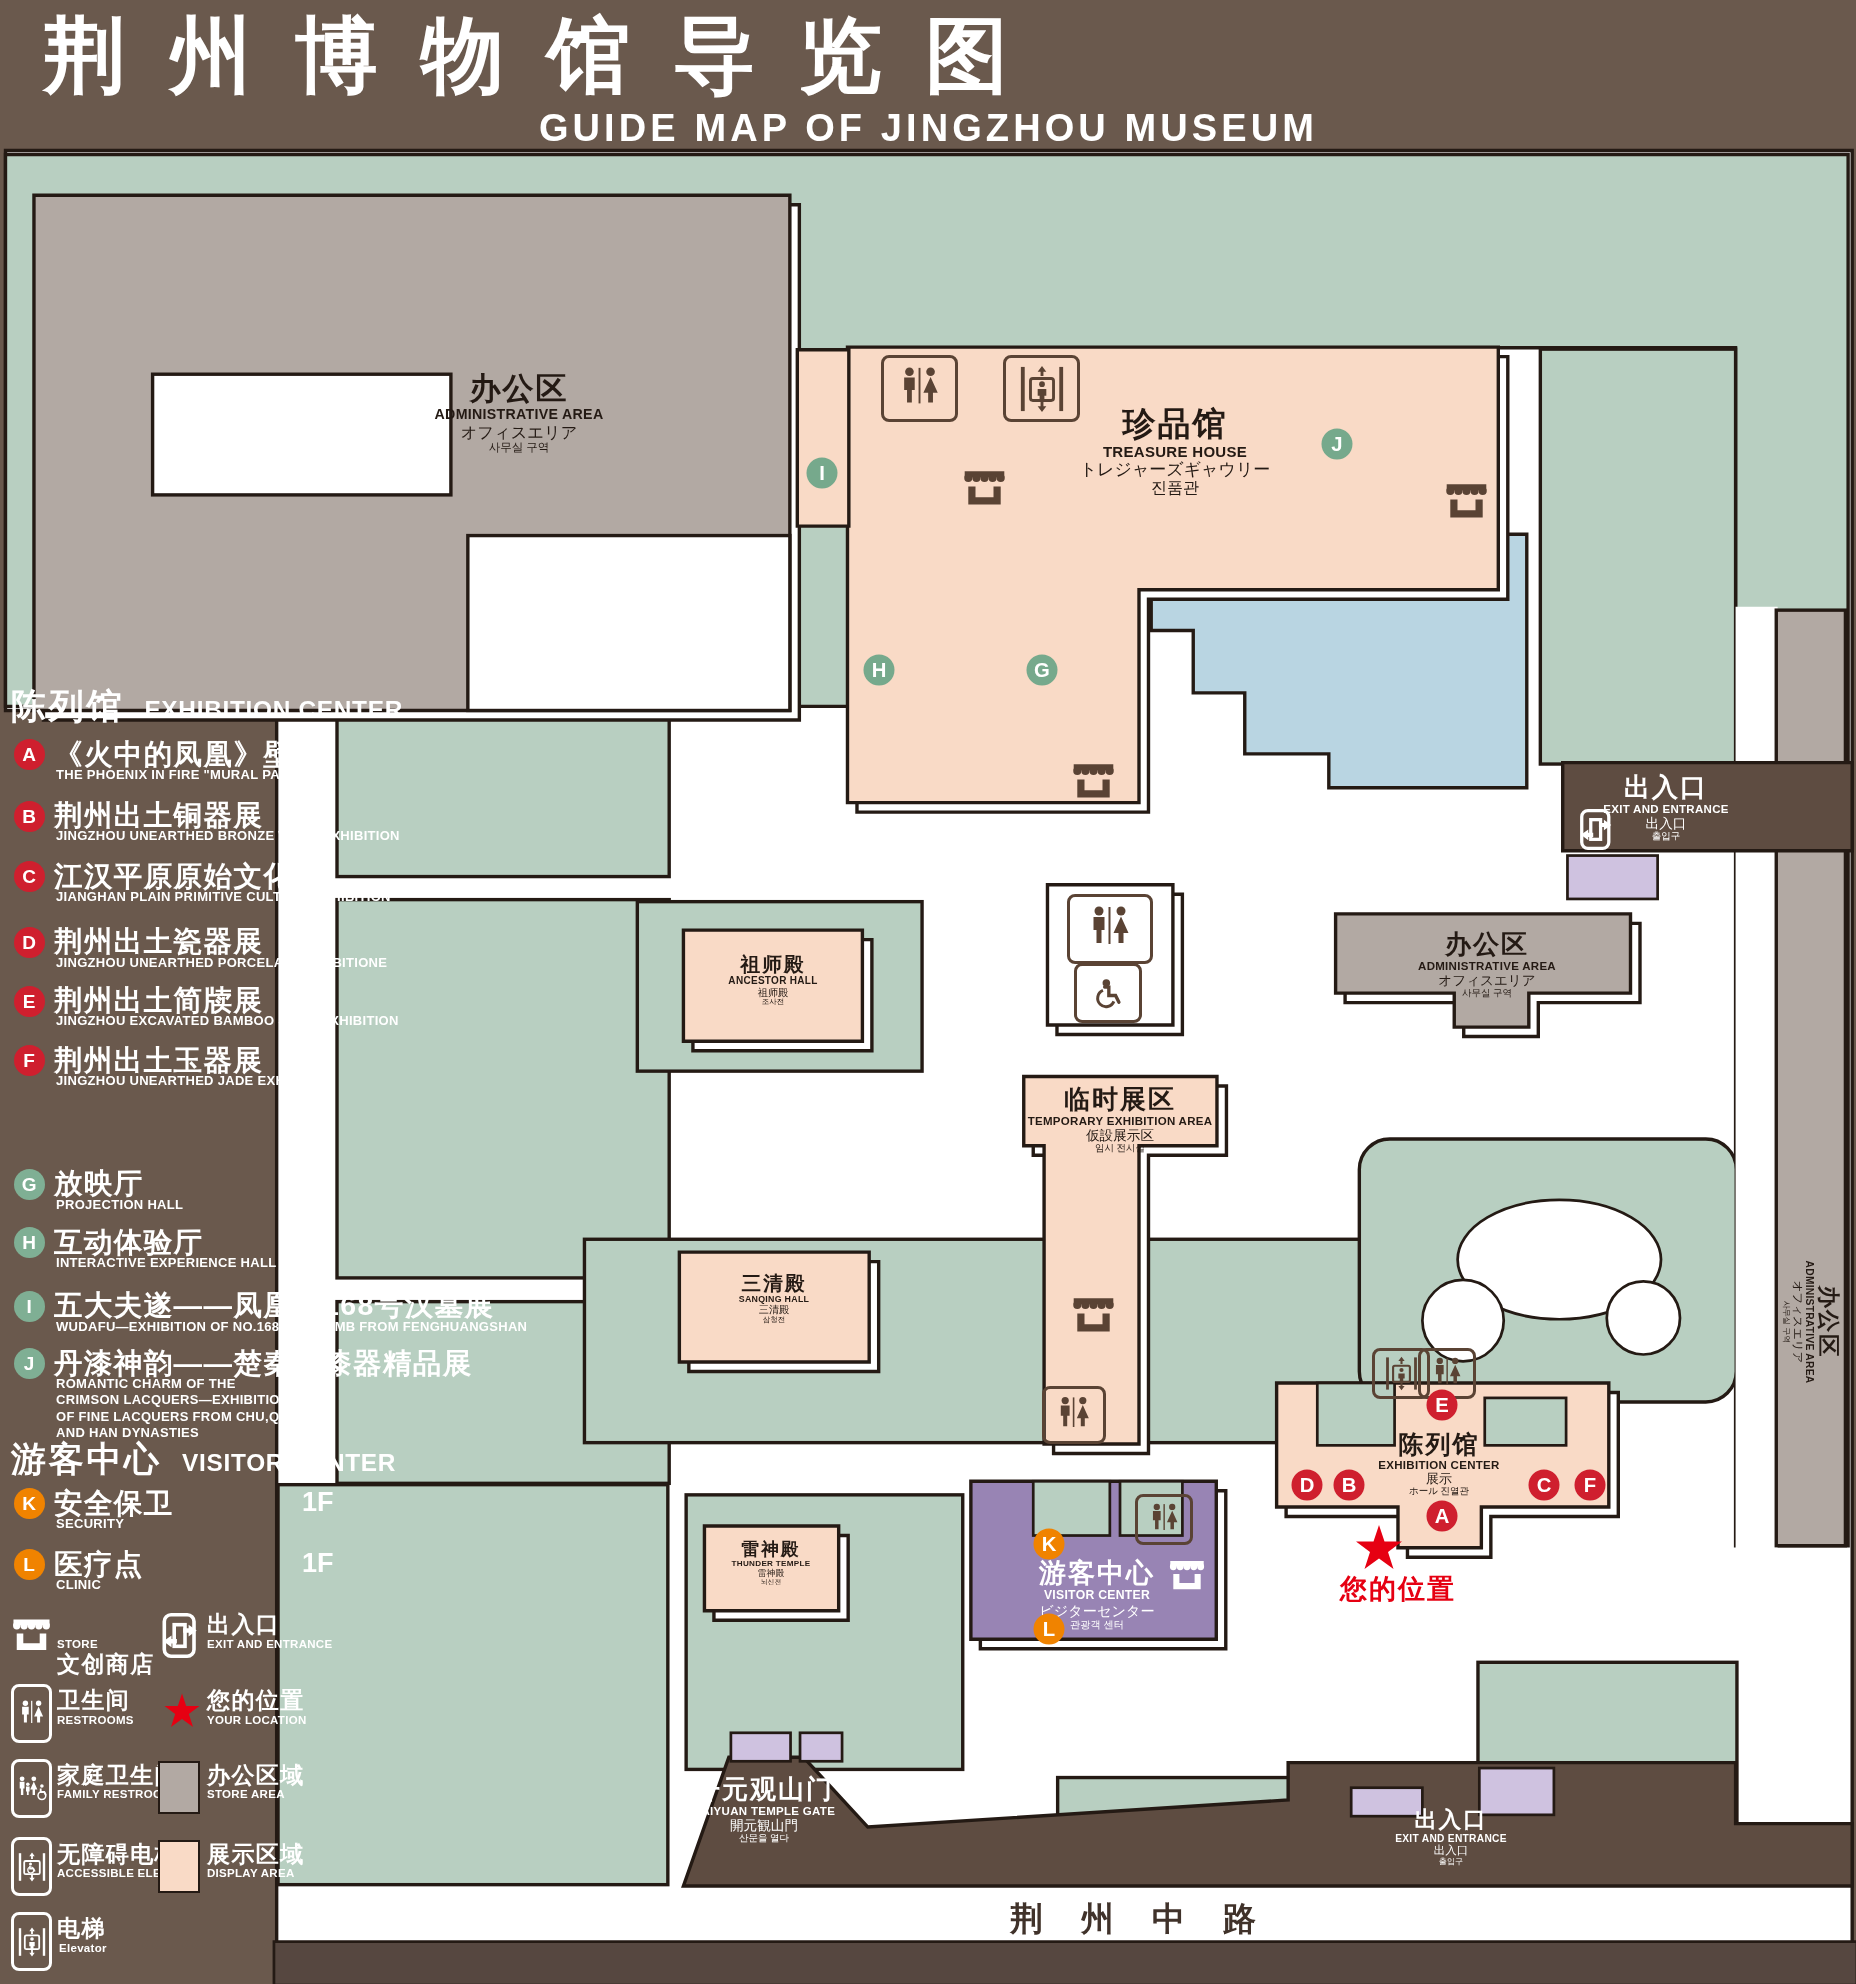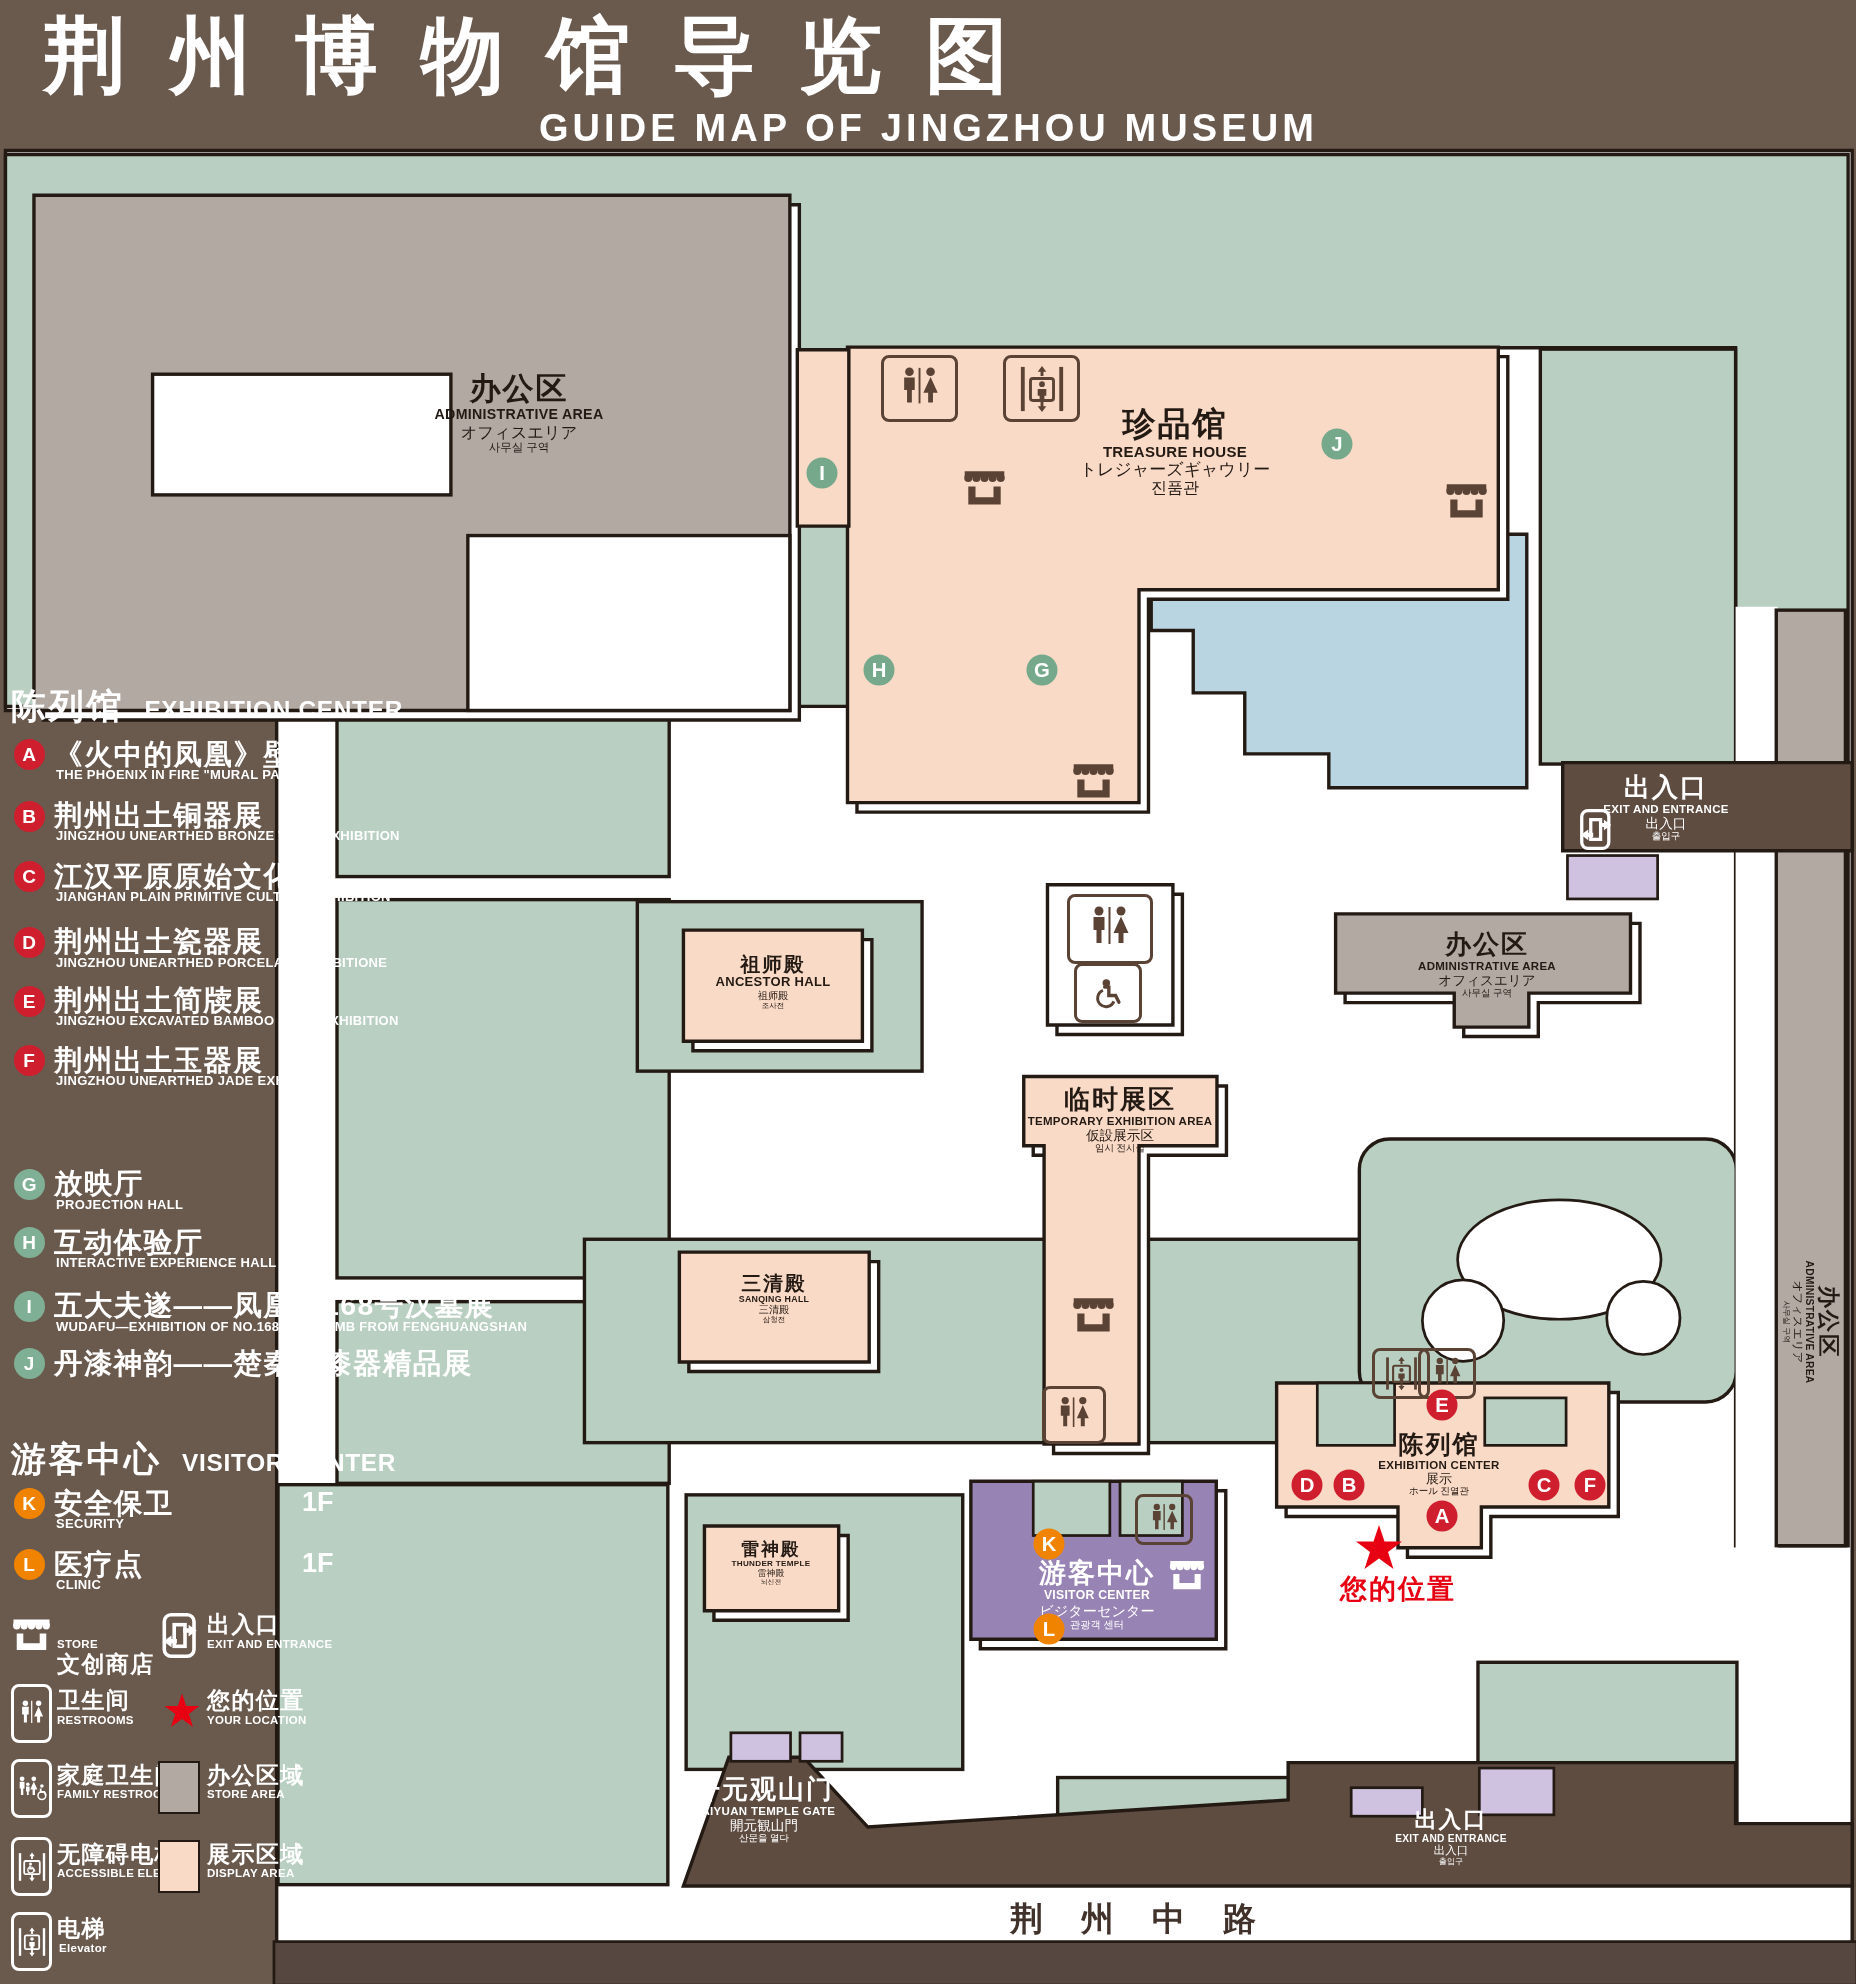--- a/index.html
+++ b/index.html
@@ -228,21 +228,21 @@
       <div class="l3" style="font-size: 11.5px;">사무실 구역</div>
     </div>
     <div class="mlabel" style="left: 1175px; top: 405px;">
       <div class="l0" style="font-size: 33px;">珍品馆</div>
       <div class="l1" style="font-size: 15px;">TREASURE HOUSE</div>
       <div class="l2" style="font-size: 17px;">トレジャーズギャウリー</div>
       <div class="l3" style="font-size: 16px;">진품관</div>
     </div>
     <div class="mlabel" style="left: 773px; top: 953px;">
       <div class="l0" style="font-size: 19.7px;">祖师殿</div>
-      <div class="l1" style="font-size: 13px;">ANCESTOR HALL</div>
+      <div class="l1" style="font-size: 10px;">ANCESTOR HALL</div>
       <div class="l2" style="font-size: 10.2px;">祖师殿</div>
       <div class="l3" style="font-size: 7.5px;">조사전</div>
     </div>
     <div class="mlabel" style="left: 1120px; top: 1085px;">
       <div class="l0" style="font-size: 26px;">临时展区</div>
       <div class="l1" style="font-size: 11.5px;">TEMPORARY EXHIBITION AREA</div>
       <div class="l2" style="font-size: 13.6px;">仮設展示区</div>
       <div class="l3" style="font-size: 9.5px;">임시 전시실</div>
     </div>
     <div class="mlabel" style="left: 1487px; top: 930px;">
@@ -422,20 +422,21 @@
     <div class="dot treasure" style="left: 13.6px; top: 1227px;">H</div>
     <div class="izh" style="left: 54px; top: 1224px;">互动体验厅</div>
     <div class="isub" style="left: 56px; top: 1255px;">INTERACTIVE EXPERIENCE HALL</div>
     <div class="ifloor" style="left: 302px; top: 1226px;">1F</div>
     <div class="dot treasure" style="left: 13.6px; top: 1291px;">I</div>
     <div class="izh" style="left: 54px; top: 1287px;">五大夫遂——凤凰山168号汉墓展</div>
     <div class="isub" style="left: 56px; top: 1319px;">WUDAFU—EXHIBITION OF NO.168 HAN TOMB FROM FENGHUANGSHAN</div>
     <div class="ifloor" style="left: 302px; top: 1290px;">2F</div>
     <div class="dot treasure" style="left: 13.6px; top: 1348px;">J</div>
     <div class="izh" style="left: 54px; top: 1345px;">丹漆神韵——楚秦汉漆器精品展</div>
+    <div class="isub wrap" style="left: 56px; top: 1376px;">ROMANTIC CHARM OF THE CRIMSON LACQUERS—EXHIBITIONS OF FINE LACQUERS FROM CHU,QIN AND HAN DYNASTIES</div>
     <div class="ifloor" style="left: 302px; top: 1348px;">1-2F</div>
     <div class="sec" style="top: 1436px;"><span class="zh">游客中心</span><span class="en">VISITOR CENTER</span></div>
     <div class="dot visitor" style="left: 13.6px; top: 1488px;">K</div>
     <div class="izh" style="left: 54px; top: 1485px;">安全保卫</div>
     <div class="isub" style="left: 56px; top: 1516px;">SECURITY</div>
     <div class="ifloor" style="left: 302px; top: 1487px;">1F</div>
     <div class="dot visitor" style="left: 13.6px; top: 1549px;">L</div>
     <div class="izh" style="left: 54px; top: 1546px;">医疗点</div>
     <div class="isub" style="left: 56px; top: 1577px;">CLINIC</div>
     <div class="ifloor" style="left: 302px; top: 1548px;">1F</div>

